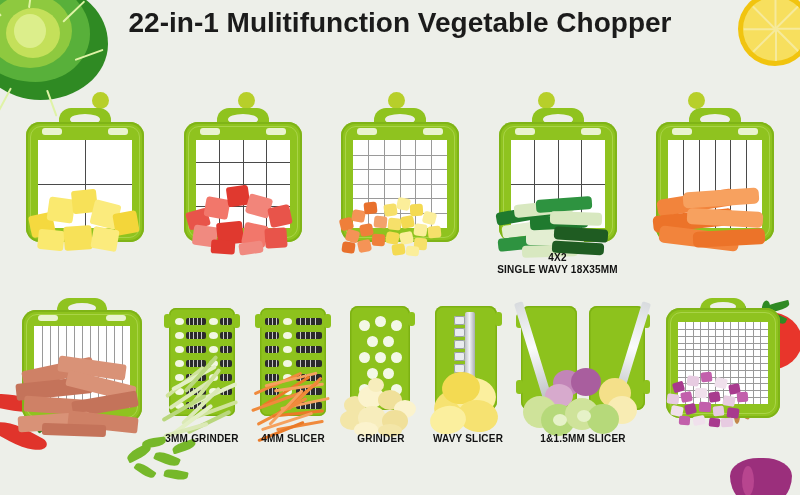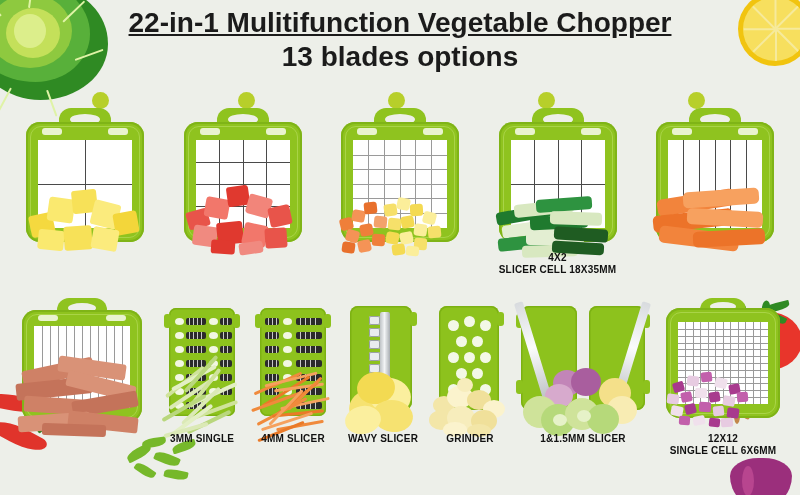--- a/index.html
+++ b/index.html
@@ -59,21 +59,21 @@
 
   
   .seed{position:absolute;width:5px;height:5px;background:#8a6a3a;border-radius:50%;opacity:.85;}
 
   
   .header{position:absolute;left:0;top:6px;width:800px;text-align:center;z-index:6;}
   .title-line{
     font-weight:bold;color:#1b1b1b;letter-spacing:0px;
     font-family:"Liberation Sans", sans-serif;
   }
-  .title-1{font-size:28px;line-height:34px;text-decoration:underline;}
+  .title-1{font-size:28px;line-height:34px;}
   .title-2{font-size:28px;line-height:34px;}
 
   
   .row{position:absolute;display:flex;z-index:4;}
   .row1{left:20px;top:108px;width:760px;justify-content:space-between;}
   .row2{left:14px;top:298px;width:772px;justify-content:space-between;align-items:flex-start;}
 
   .cell{position:relative;display:flex;flex-direction:column;align-items:center;}
 
   .blade-wrap{position:relative;}
@@ -219,21 +219,20 @@
     <div class="on-body"></div>
       <div class="on-hi"></div>
   </div>
 
   <div class="deco seed" style="left:30px;top:382px;"></div>
   <div class="deco seed" style="left:742px;top:368px;"></div>
   <div class="deco seed" style="left:766px;top:330px;opacity:.5;"></div>
 
   <div class="header">
     <div class="title-line title-1">22-in-1 Mulitifunction Vegetable Chopper</div>
-    <div class="title-line title-2">13 blades options</div>
   </div>
 
   <div class="row row1">
 
     <div class="cell">
       <div class="blade-wrap" style="width:130px;height:140px;">
         <div class="handle" style="top:0;width:52px;height:22px;"></div>
         <div class="handle-hole" style="top:6px;width:30px;height:11px;"></div>
         <div class="frame" style="position:absolute;left:6px;top:14px;width:118px;height:120px;">
           <div class="tab" style="left:16px;top:6px;width:20px;height:7px;"></div>
@@ -358,21 +357,21 @@
           <div class="chunk" style="left:54px;top:24px;width:52px;height:13px;background:#d8e8c0;transform:rotate(2deg);border-radius:4px;"></div>
           <div class="chunk" style="left:2px;top:48px;width:56px;height:13px;background:#2e9340;transform:rotate(-6deg);border-radius:4px;"></div>
           <div class="chunk" style="left:30px;top:44px;width:58px;height:13px;background:#e3eed2;transform:rotate(0deg);border-radius:4px;"></div>
           <div class="chunk" style="left:58px;top:40px;width:54px;height:13px;background:#1f5c22;transform:rotate(4deg);border-radius:4px;"></div>
           <div class="chunk" style="left:26px;top:57px;width:56px;height:12px;background:#d8e8c0;transform:rotate(-2deg);border-radius:4px;"></div>
           <div class="chunk" style="left:56px;top:54px;width:52px;height:12px;background:#1f5c22;transform:rotate(3deg);border-radius:4px;"></div>
         </div>
       </div>
       <div class="labels">
         <div class="lbl-main">4X2</div>
-        <div class="lbl-sub">SLICER CELL 18X35MM</div>
+        <div class="lbl-sub">SINGLE WAVY 18X35MM</div>
       </div>
     </div>
 
     <div class="cell">
       <div class="blade-wrap" style="width:130px;height:140px;">
         <div class="handle" style="top:0;width:52px;height:22px;"></div>
         <div class="handle-hole" style="top:6px;width:30px;height:11px;"></div>
         <div class="frame" style="position:absolute;left:6px;top:14px;width:118px;height:120px;">
           <div class="tab" style="left:16px;top:6px;width:20px;height:7px;"></div>
           <div class="tab" style="right:16px;top:6px;width:20px;height:7px;"></div>
@@ -534,21 +533,21 @@
           <div class="chunk" style="left:30px;top:30px;width:50px;height:4px;background:#e3efc4;transform:rotate(-24deg);border-radius:2px;"></div>
           <div class="chunk" style="left:0px;top:44px;width:50px;height:4px;background:#b9d77d;transform:rotate(-30deg);border-radius:2px;"></div>
           <div class="chunk" style="left:16px;top:42px;width:52px;height:4px;background:#dbe9b6;transform:rotate(-44deg);border-radius:2px;"></div>
           <div class="chunk" style="left:32px;top:46px;width:48px;height:4px;background:#cfe39a;transform:rotate(-20deg);border-radius:2px;"></div>
           <div class="chunk" style="left:8px;top:56px;width:50px;height:4px;background:#e3efc4;transform:rotate(-36deg);border-radius:2px;"></div>
           <div class="chunk" style="left:26px;top:58px;width:48px;height:4px;background:#b9d77d;transform:rotate(-26deg);border-radius:2px;"></div>
           <div class="chunk" style="left:4px;top:66px;width:46px;height:4px;background:#dbe9b6;transform:rotate(-16deg);border-radius:2px;"></div>
         </div>
       </div>
       <div class="labels">
-        <div class="lbl-main">3MM SINGLE</div>
+        <div class="lbl-main">3MM GRINDER</div>
       </div>
     </div>
 
     <div class="cell">
       <div class="blade-wrap" style="width:78px;height:132px;">
         <div class="grater" style="position:absolute;left:6px;top:10px;width:66px;height:108px;">
           <div class="ear" style="left:-5px;top:6px;width:7px;height:14px;"></div>
           <div class="ear" style="right:-5px;top:6px;width:7px;height:14px;"></div>
           <div class="slot" style="left:5px;top:10px;width:14px;height:7px;">
               <i style="left:3px;"></i>
@@ -651,46 +650,20 @@
           <div class="chunk" style="left:32px;top:22px;width:46px;height:3px;background:#f08a3c;transform:rotate(-44deg);border-radius:2px;"></div>
           <div class="chunk" style="left:12px;top:36px;width:48px;height:3px;background:#f5a15e;transform:rotate(-46deg);border-radius:2px;"></div>
         </div>
       </div>
       <div class="labels">
         <div class="lbl-main">4MM SLICER</div>
       </div>
     </div>
 
     <div class="cell">
-      <div class="blade-wrap" style="width:76px;height:132px;">
-        <div class="grater" style="position:absolute;left:5px;top:8px;width:62px;height:104px;border-radius:8px;">
-          <div class="ear" style="right:-5px;top:6px;width:7px;height:14px;"></div>
-          <div class="metal" style="left:30px;top:6px;width:10px;height:92px;"></div>
-          <div class="tooth" style="left:19px;top:10px;width:11px;height:9px;"></div>
-          <div class="tooth" style="left:19px;top:22px;width:11px;height:9px;"></div>
-          <div class="tooth" style="left:19px;top:34px;width:11px;height:9px;"></div>
-          <div class="tooth" style="left:19px;top:46px;width:11px;height:9px;"></div>
-          <div class="tooth" style="left:19px;top:58px;width:11px;height:9px;"></div>
-          <div class="tooth" style="left:19px;top:70px;width:11px;height:9px;"></div>
-          <div class="tooth" style="left:19px;top:82px;width:11px;height:9px;"></div>
-        </div>
-        <div class="food" style="bottom:-6px;width:80px;height:68px;">
-          <div class="chunk" style="left:6px;top:22px;width:40px;height:34px;background:#f6e271;border-radius:50%;transform:rotate(-14deg);"></div>
-          <div class="chunk" style="left:26px;top:10px;width:42px;height:36px;background:#fbef9e;border-radius:50%;transform:rotate(12deg);"></div>
-          <div class="chunk" style="left:14px;top:4px;width:38px;height:32px;background:#f3da52;border-radius:50%;transform:rotate(-6deg);"></div>
-          <div class="chunk" style="left:30px;top:32px;width:40px;height:32px;background:#f6e271;border-radius:50%;transform:rotate(8deg);"></div>
-          <div class="chunk" style="left:2px;top:38px;width:36px;height:28px;background:#fbef9e;border-radius:50%;transform:rotate(-10deg);"></div>
-        </div>
-      </div>
-      <div class="labels">
-        <div class="lbl-main">WAVY SLICER</div>
-      </div>
-    </div>
-
-    <div class="cell">
       <div class="blade-wrap" style="width:72px;height:132px;">
         <div class="grater" style="position:absolute;left:5px;top:8px;width:60px;height:104px;border-radius:8px;">
           <div class="ear" style="right:-5px;top:6px;width:7px;height:14px;"></div>
           <div class="hole" style="left:9px;top:14px;width:11px;height:11px;"></div>
           <div class="hole" style="left:25px;top:10px;width:11px;height:11px;"></div>
           <div class="hole" style="left:41px;top:14px;width:11px;height:11px;"></div>
           <div class="hole" style="left:17px;top:30px;width:11px;height:11px;"></div>
           <div class="hole" style="left:33px;top:30px;width:11px;height:11px;"></div>
           <div class="hole" style="left:9px;top:46px;width:11px;height:11px;"></div>
           <div class="hole" style="left:25px;top:46px;width:11px;height:11px;"></div>
@@ -708,20 +681,46 @@
           <div class="chunk" style="left:0px;top:36px;width:24px;height:20px;background:#f3e6a8;border-radius:50%;"></div>
           <div class="chunk" style="left:18px;top:32px;width:28px;height:24px;background:#f7edbc;border-radius:50%;"></div>
           <div class="chunk" style="left:42px;top:36px;width:26px;height:22px;background:#f0e09a;border-radius:50%;"></div>
           <div class="chunk" style="left:14px;top:48px;width:24px;height:15px;background:#fbf3cd;border-radius:50%;"></div>
           <div class="chunk" style="left:38px;top:50px;width:24px;height:13px;background:#f3e6a8;border-radius:50%;"></div>
           <div class="chunk" style="left:28px;top:4px;width:16px;height:14px;background:#f7edbc;border-radius:50%;"></div>
         </div>
       </div>
       <div class="labels">
         <div class="lbl-main">GRINDER</div>
+      </div>
+    </div>
+
+    <div class="cell">
+      <div class="blade-wrap" style="width:76px;height:132px;">
+        <div class="grater" style="position:absolute;left:5px;top:8px;width:62px;height:104px;border-radius:8px;">
+          <div class="ear" style="right:-5px;top:6px;width:7px;height:14px;"></div>
+          <div class="metal" style="left:30px;top:6px;width:10px;height:92px;"></div>
+          <div class="tooth" style="left:19px;top:10px;width:11px;height:9px;"></div>
+          <div class="tooth" style="left:19px;top:22px;width:11px;height:9px;"></div>
+          <div class="tooth" style="left:19px;top:34px;width:11px;height:9px;"></div>
+          <div class="tooth" style="left:19px;top:46px;width:11px;height:9px;"></div>
+          <div class="tooth" style="left:19px;top:58px;width:11px;height:9px;"></div>
+          <div class="tooth" style="left:19px;top:70px;width:11px;height:9px;"></div>
+          <div class="tooth" style="left:19px;top:82px;width:11px;height:9px;"></div>
+        </div>
+        <div class="food" style="bottom:-6px;width:80px;height:68px;">
+          <div class="chunk" style="left:6px;top:22px;width:40px;height:34px;background:#f6e271;border-radius:50%;transform:rotate(-14deg);"></div>
+          <div class="chunk" style="left:26px;top:10px;width:42px;height:36px;background:#fbef9e;border-radius:50%;transform:rotate(12deg);"></div>
+          <div class="chunk" style="left:14px;top:4px;width:38px;height:32px;background:#f3da52;border-radius:50%;transform:rotate(-6deg);"></div>
+          <div class="chunk" style="left:30px;top:32px;width:40px;height:32px;background:#f6e271;border-radius:50%;transform:rotate(8deg);"></div>
+          <div class="chunk" style="left:2px;top:38px;width:36px;height:28px;background:#fbef9e;border-radius:50%;transform:rotate(-10deg);"></div>
+        </div>
+      </div>
+      <div class="labels">
+        <div class="lbl-main">WAVY SLICER</div>
       </div>
     </div>
 
     <div class="cell">
       <div class="blade-wrap" style="width:128px;height:132px;">
         <div class="grater" style="position:absolute;left:2px;top:8px;width:56px;height:104px;border-radius:8px;">
           <div class="ear" style="left:-5px;top:8px;width:7px;height:14px;"></div>
           <div class="ear" style="left:-5px;top:74px;width:7px;height:14px;"></div>
           <div class="metal-diag" style="left:10px;top:-6px;width:9px;height:118px;transform:rotate(-17deg);transform-origin:50% 50%;border-radius:2px;"></div>
         </div>
@@ -795,21 +794,17 @@
           <div class="chunk" style="left:22px;top:38px;width:11px;height:10px;background:#a83a8e;transform:rotate(-14deg);border-radius:2px;"></div>
           <div class="chunk" style="left:36px;top:36px;width:12px;height:10px;background:#c25fab;transform:rotate(2deg);border-radius:2px;"></div>
           <div class="chunk" style="left:50px;top:40px;width:11px;height:10px;background:#e7cbe1;transform:rotate(-6deg);border-radius:2px;"></div>
           <div class="chunk" style="left:64px;top:42px;width:12px;height:10px;background:#a83a8e;transform:rotate(8deg);border-radius:2px;"></div>
           <div class="chunk" style="left:16px;top:50px;width:11px;height:9px;background:#c25fab;transform:rotate(4deg);border-radius:2px;"></div>
           <div class="chunk" style="left:30px;top:50px;width:12px;height:9px;background:#f0e0ec;transform:rotate(-10deg);border-radius:2px;"></div>
           <div class="chunk" style="left:46px;top:52px;width:11px;height:9px;background:#a83a8e;transform:rotate(6deg);border-radius:2px;"></div>
           <div class="chunk" style="left:58px;top:52px;width:12px;height:9px;background:#e7cbe1;transform:rotate(-4deg);border-radius:2px;"></div>
         </div>
       </div>
-      <div class="labels">
-        <div class="lbl-main">12X12</div>
-        <div class="lbl-sub">SINGLE CELL 6X6MM</div>
-      </div>
     </div>
 
   </div>
 
 </div>
 
 </body></html>

